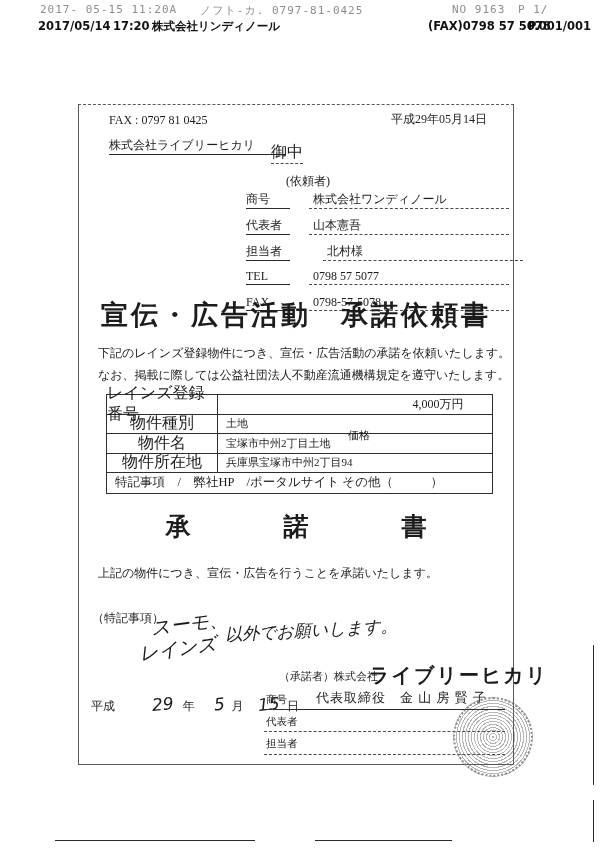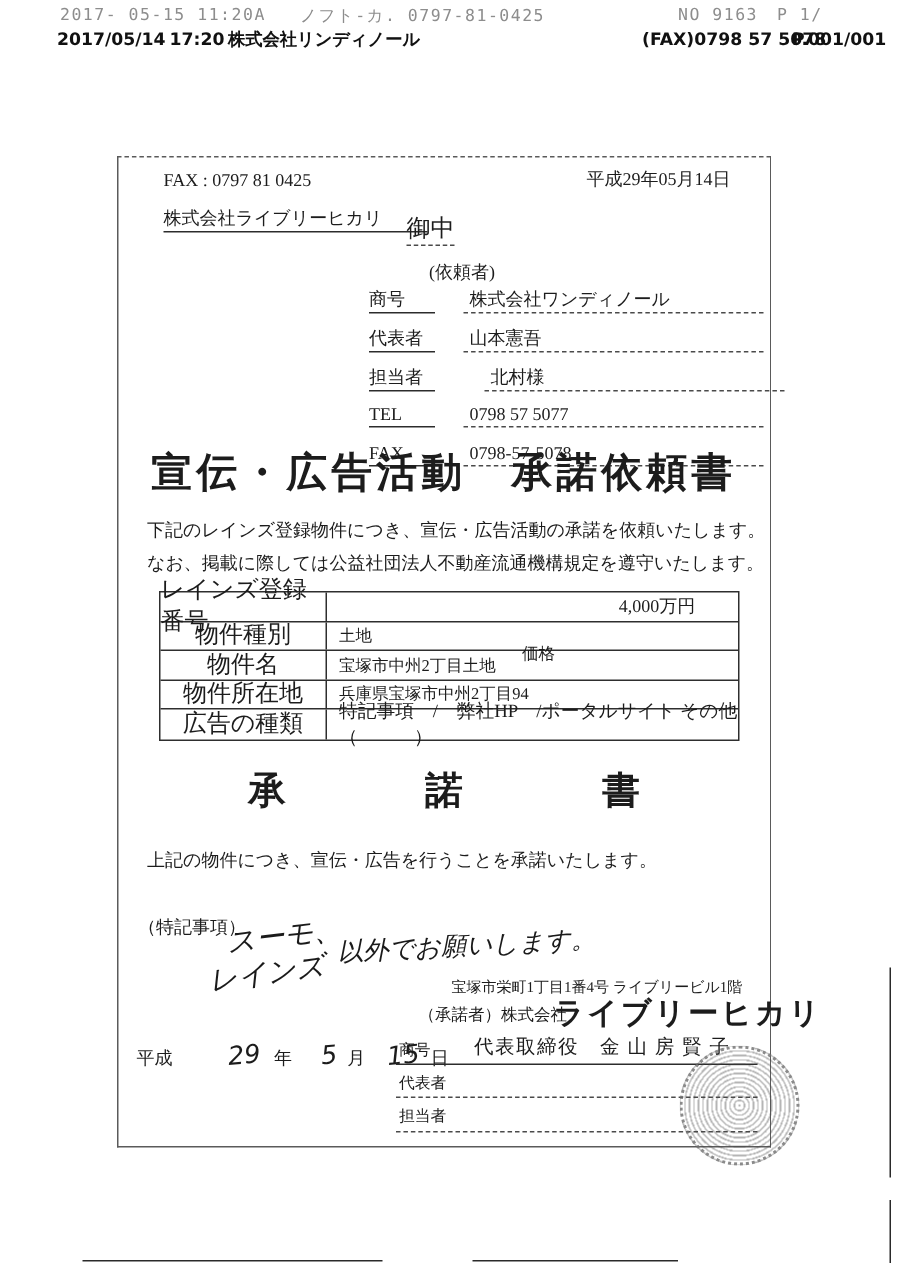--- a/index.html
+++ b/index.html
@@ -106,34 +106,32 @@
       </div>
       <div class="trow">
         <div class="tlabel">物件名</div>
         <div class="tval">宝塚市中州2丁目土地</div>
       </div>
       <div class="trow">
         <div class="tlabel">物件所在地</div>
         <div class="tval">兵庫県宝塚市中州2丁目94</div>
       </div>
       <div class="trow" style="height:19.5px;">
-        <div class="tlabel">広告の種類</div>
         <div class="tval" style="font-size:12.5px;">特記事項　/　弊社HP　/ポータルサイト その他（　　　）</div>
       </div>
     </div>
 
     <div class="abs midtitle" style="left:0;top:405px;">承　諾　書</div>
     <div class="abs doc" style="left:19px;top:460px;">上記の物件につき、宣伝・広告を行うことを承諾いたします。</div>
     <div class="abs doc" style="left:13px;top:505px;">（特記事項）</div>
 
     <div class="abs hw" style="left:72px;top:506px;font-size:19px;transform:rotate(-7deg);">スーモ、</div>
     <div class="abs hw" style="left:60px;top:531px;font-size:19px;transform:rotate(-8deg);">レインズ</div>
     <div class="abs hw" style="left:146px;top:514px;font-size:17px;transform:rotate(-3deg);">以外でお願いします。</div>
 
-    <div class="abs doc" style="left:222px;top:546px;font-size:10px;">宝塚市栄町1丁目1番4号 ライブリービル1階</div>
     <div class="abs doc" style="left:200px;top:564px;font-size:11px;">（承諾者）株式会社</div>
     <div class="abs acceptor-big" style="left:290px;top:557px;">ライブリーヒカリ</div>
     <div class="abs doc" style="left:237px;top:584px;font-size:13px;letter-spacing:1px;">代表取締役　金 山 房 賢 子</div>
 
     <div class="abs doc" style="left:12px;top:589px;">
       <span>平成</span>
       <span class="hwnum" style="margin-left:34px;">29</span>
       <span style="margin-left:6px;">年</span>
       <span class="hwnum" style="margin-left:16px;">5</span>
       <span style="margin-left:4px;">月</span>

